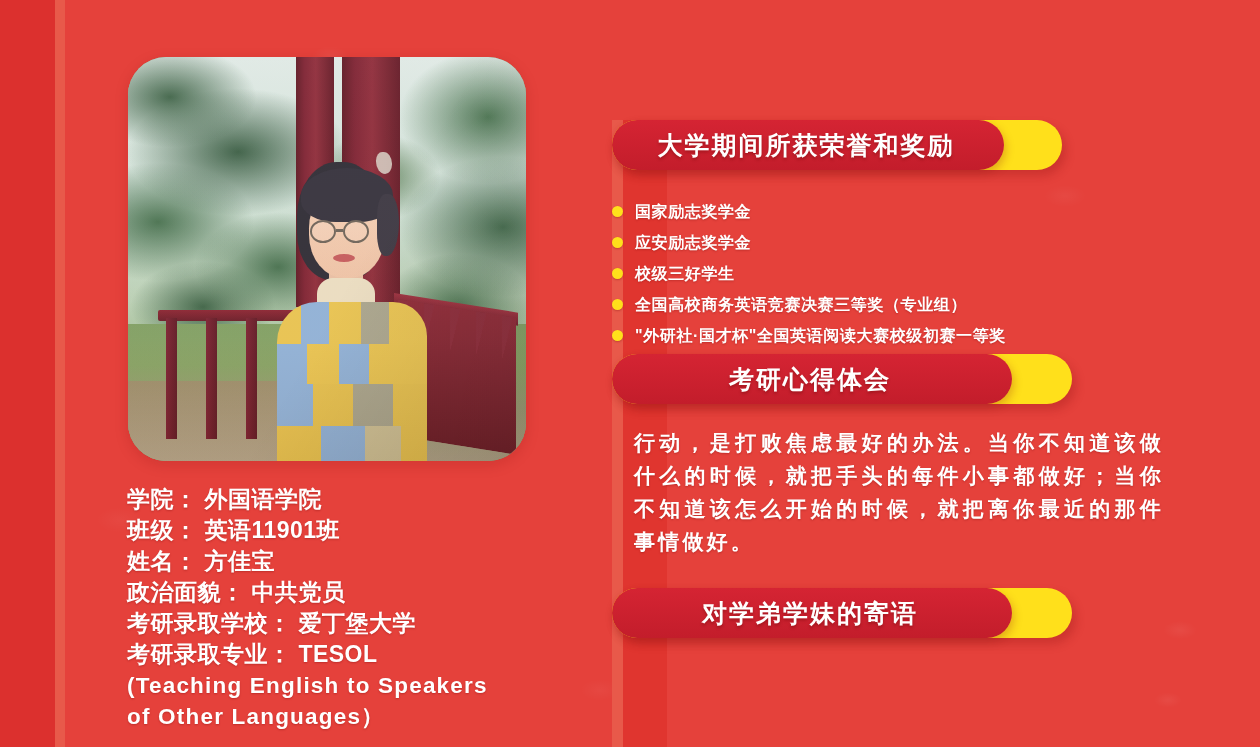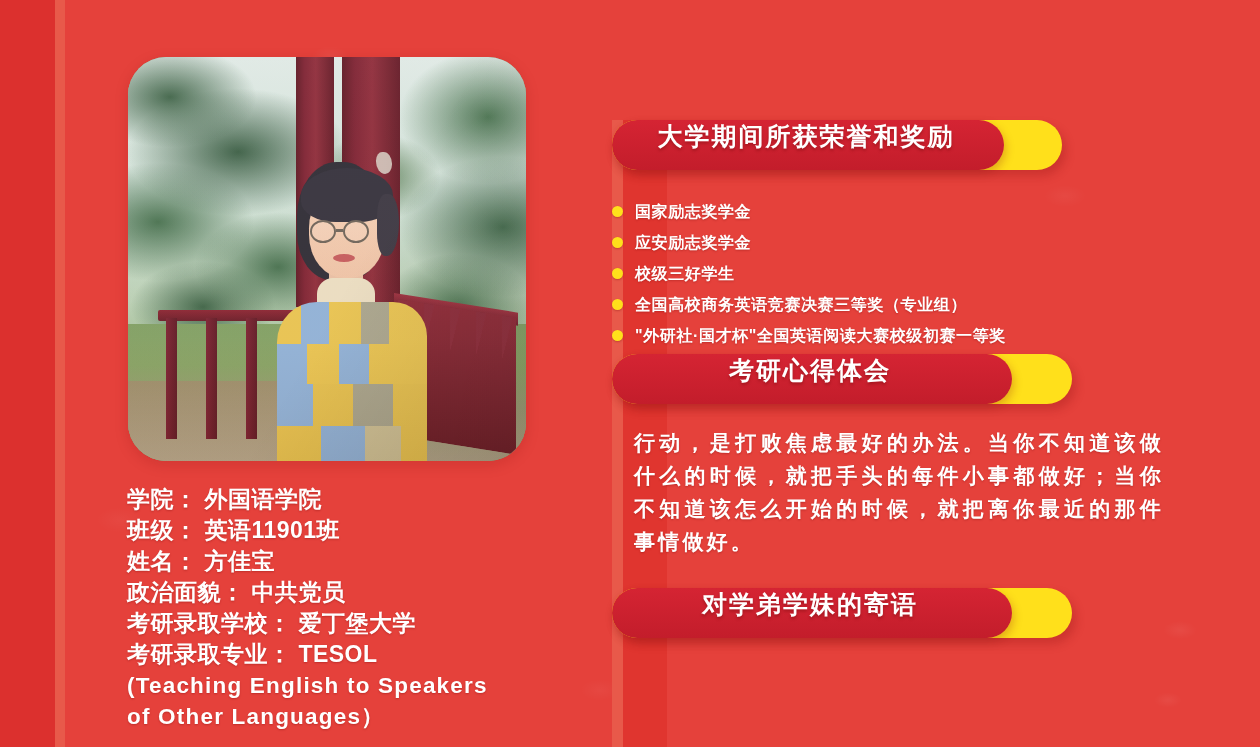--- a/index.html
+++ b/index.html
@@ -209,21 +209,21 @@
   }
   .banner .pill-yellow{
     position:absolute; left:0; top:0; height:50px;
     background:#ffe01b; border-radius:25px;
     box-shadow:4px 6px 10px rgba(150,20,20,.30);
   }
   .banner .pill-red{
     position:absolute; left:0; top:0; height:50px;
     background:linear-gradient(180deg,#d52433 0%,#c31d2b 100%);
     border-radius:25px;
-    display:flex; justify-content:center;
+    display:flex; align-items:center; justify-content:center;
     box-shadow:2px 4px 8px rgba(140,15,15,.25);
   }
   .banner .btxt{
     color:#fff; font-size:25px; font-weight:bold; letter-spacing:2px;
     text-shadow:0 2px 3px rgba(110,10,10,.45);
     padding-right:4px;
   }
   .banner.b1 .pill-yellow{ width:450px; }
   .banner.b1 .pill-red{ width:392px; }
   .banner.b2 .pill-yellow{ width:460px; }

